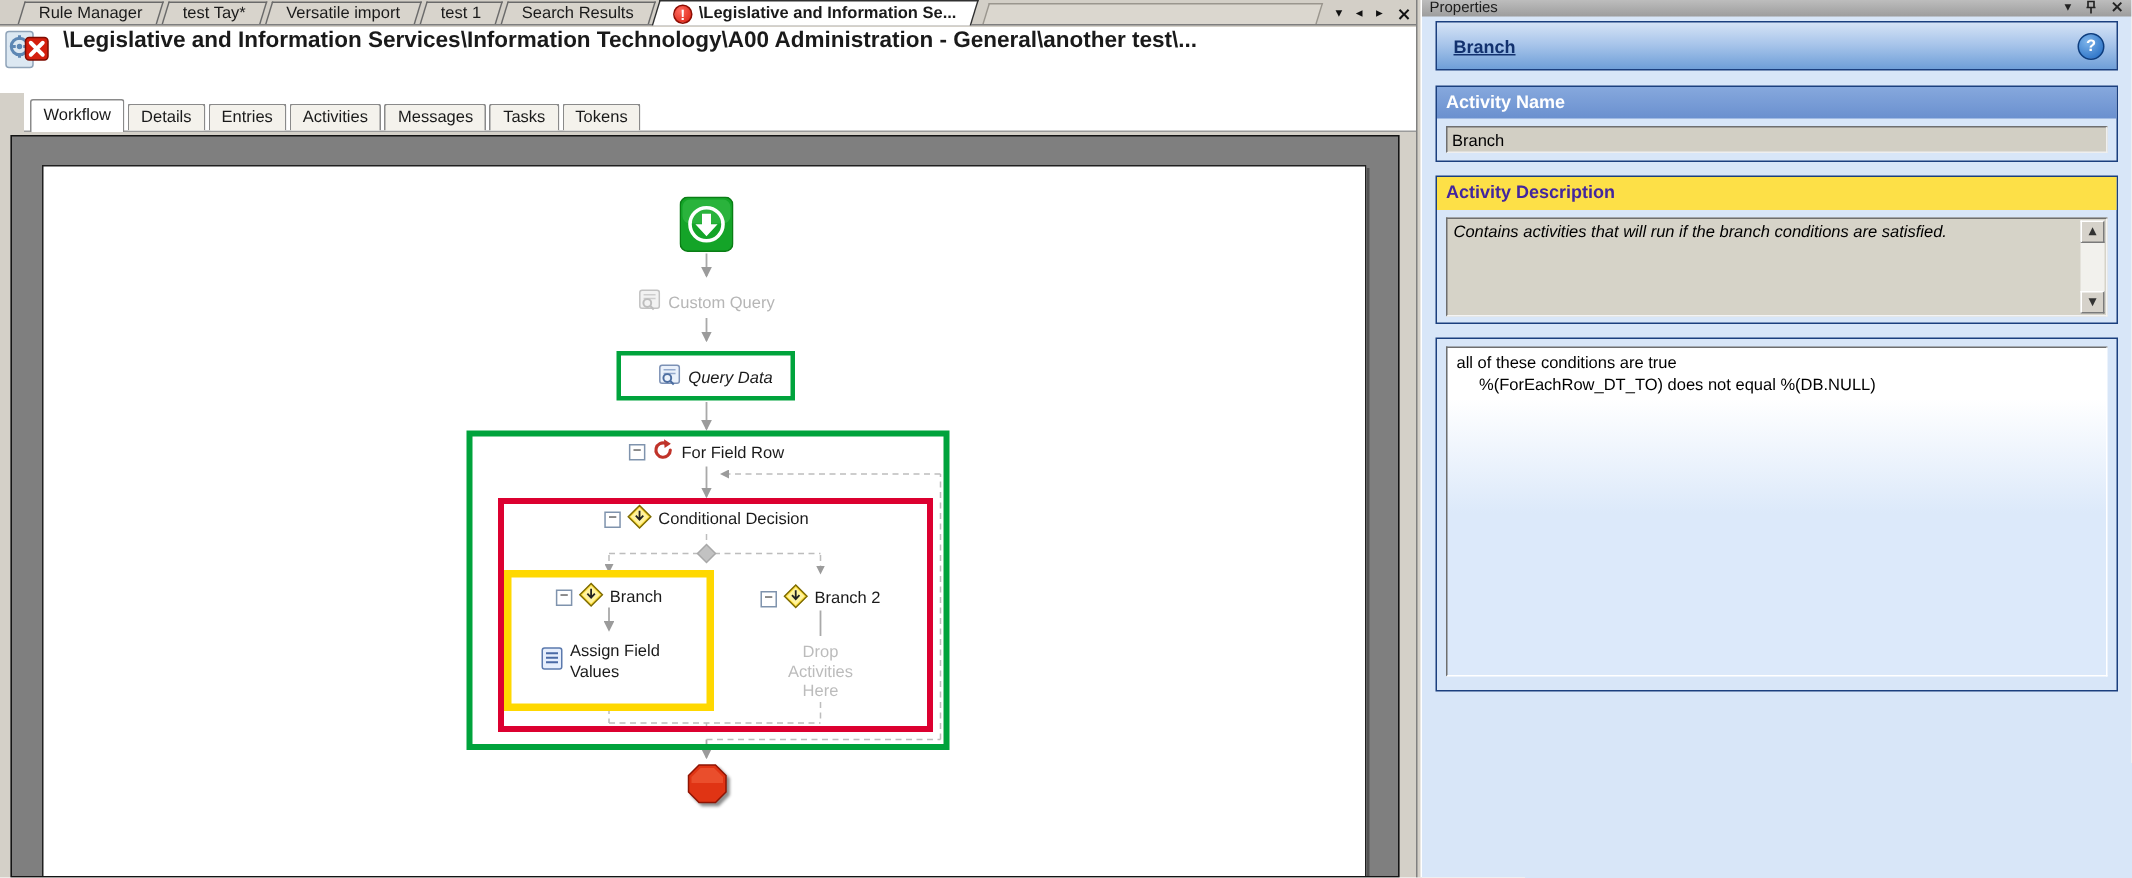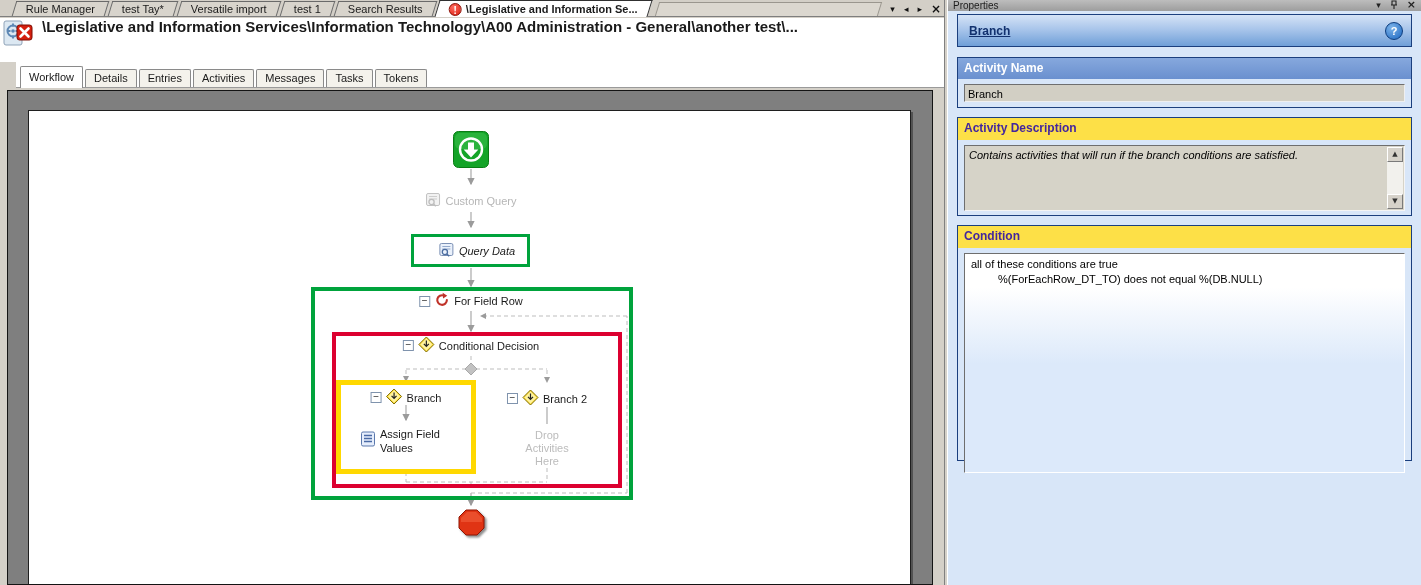--- a/index.html
+++ b/index.html
@@ -106,21 +106,21 @@
   .vscroll { position:absolute; top:1px; right:1px; bottom:1px; width:16px; background:#f2f1ed; }
   .sbtn { position:absolute; left:0; width:16px; height:15px; background:#d6d2ca; border:1px solid;
           border-color:#ffffff #7a7a7a #7a7a7a #ffffff; text-align:center; font-size:7px; line-height:13px;
           color:#333; font-family:"DejaVu Sans",sans-serif; cursor:pointer; }
   .sbtn.up { top:0; } .sbtn.down { bottom:0; }
 
   .sec-cond { top:225px; height:236px; }
   .cond-box { height:220px; border:1px solid; border-color:#6e6e6e #ffffff #ffffff #6e6e6e;
               background:linear-gradient(#ffffff 0, #ffffff 34px, #dce9fa 110px); padding:4px 6px; cursor:default; }
   .cond-l1 { font-size:11px; color:#000; }
-  .cond-l2 { font-size:11px; color:#000; margin-left:27px; margin-top:3px; }
+  .cond-l2 { font-size:11px; color:#000; margin-left:15px; margin-top:3px; }
 </style>
 </head>
 <body>
 
 <div id="app">
 
   <div class="left-pane">
 
     <div class="doc-tabbar">
       <div class="doc-tab">
@@ -355,21 +355,20 @@
           <div class="desc-text">Contains activities that will run if the branch conditions are satisfied.</div>
           <div class="vscroll">
             <div class="sbtn up">▲</div>
             <div class="sbtn down">▼</div>
           </div>
         </div>
       </div>
     </div>
 
     <div class="sec sec-cond">
-      <div class="sec-hdr-lite">Condition</div>
       <div class="sec-body">
         <div class="cond-box">
           <div class="cond-l1">all of these conditions are true</div>
           <div class="cond-l2">%(ForEachRow_DT_TO) does not equal %(DB.NULL)</div>
         </div>
       </div>
     </div>
 
   </div>
 </div>

